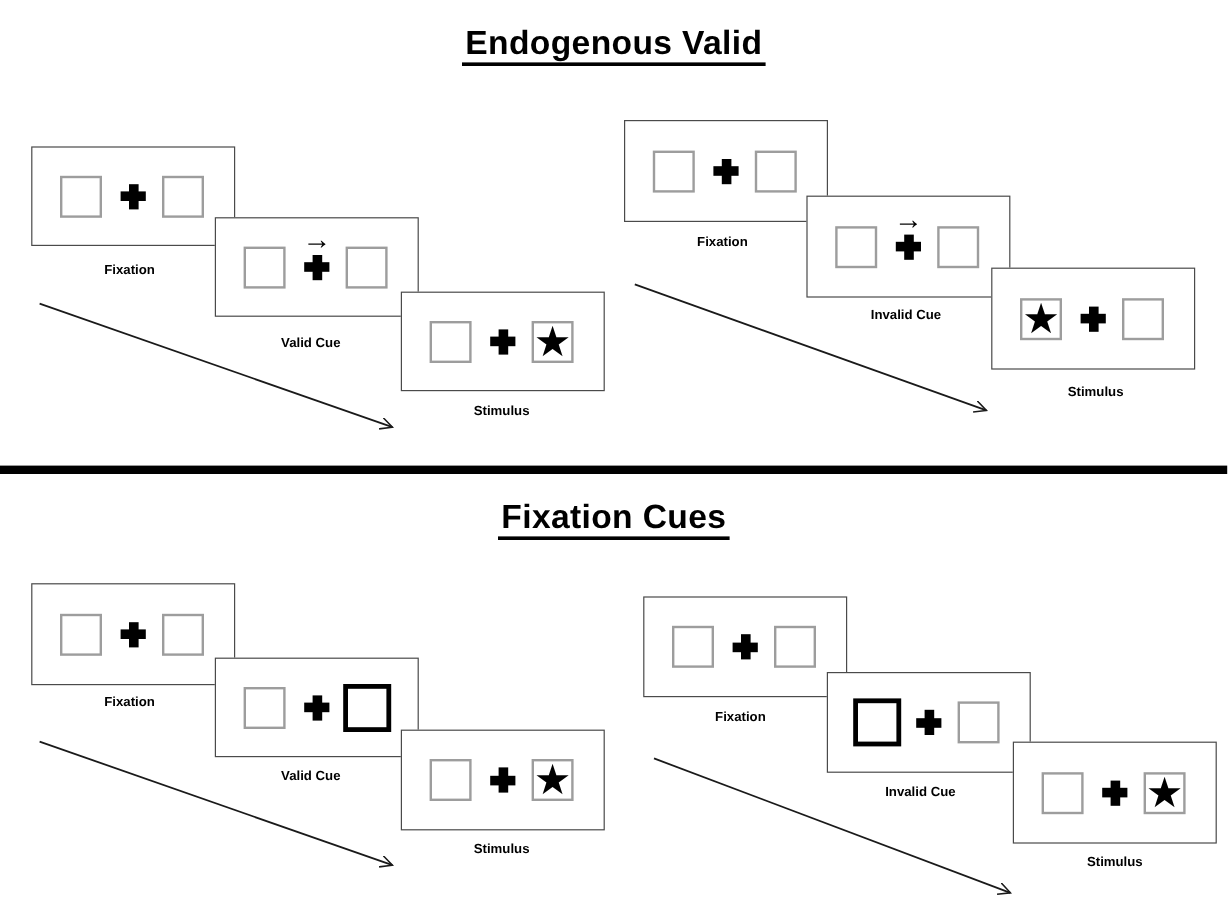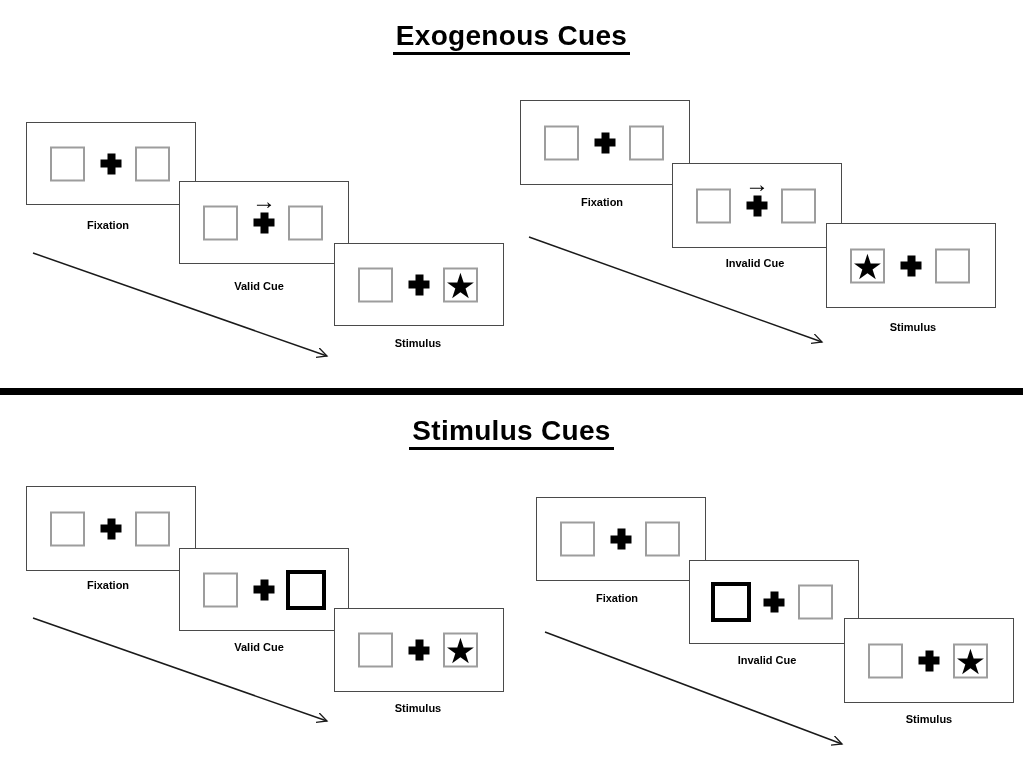--- a/index.html
+++ b/index.html
@@ -62,25 +62,25 @@
         <path d="M0,0 L10,5 L0,10" fill="none" stroke="#1a1a1a" stroke-width="1.3"></path>
       </marker>
     </defs>
     <line x1="33" y1="253" x2="327" y2="356" stroke="#1a1a1a" stroke-width="1.5" marker-end="url(#ah)"></line>
     <line x1="529" y1="237" x2="822" y2="342" stroke="#1a1a1a" stroke-width="1.5" marker-end="url(#ah)"></line>
     <line x1="33" y1="618" x2="327" y2="721" stroke="#1a1a1a" stroke-width="1.5" marker-end="url(#ah)"></line>
     <line x1="545" y1="632" x2="842" y2="744" stroke="#1a1a1a" stroke-width="1.5" marker-end="url(#ah)"></line>
   </svg>
 
   <div class="title" style="top:20px;">
-    <span class="u">Exogenous Cues</span>
+    <span class="u">Endogenous Valid</span>
   </div>
   <div class="divider"></div>
   <div class="title" style="top:415px;">
-    <span class="u">Stimulus Cues</span>
+    <span class="u">Fixation Cues</span>
   </div>
 
   <div class="panel z1" style="left:26px; top:122px; width:170px; height:83px;">
     <div class="sq left"></div>
     <div class="center">
         <div class="plus"></div>
       </div>
     <div class="sq right"></div>
   </div>
   <div class="label" style="left:108px; top:219px;">Fixation</div>

